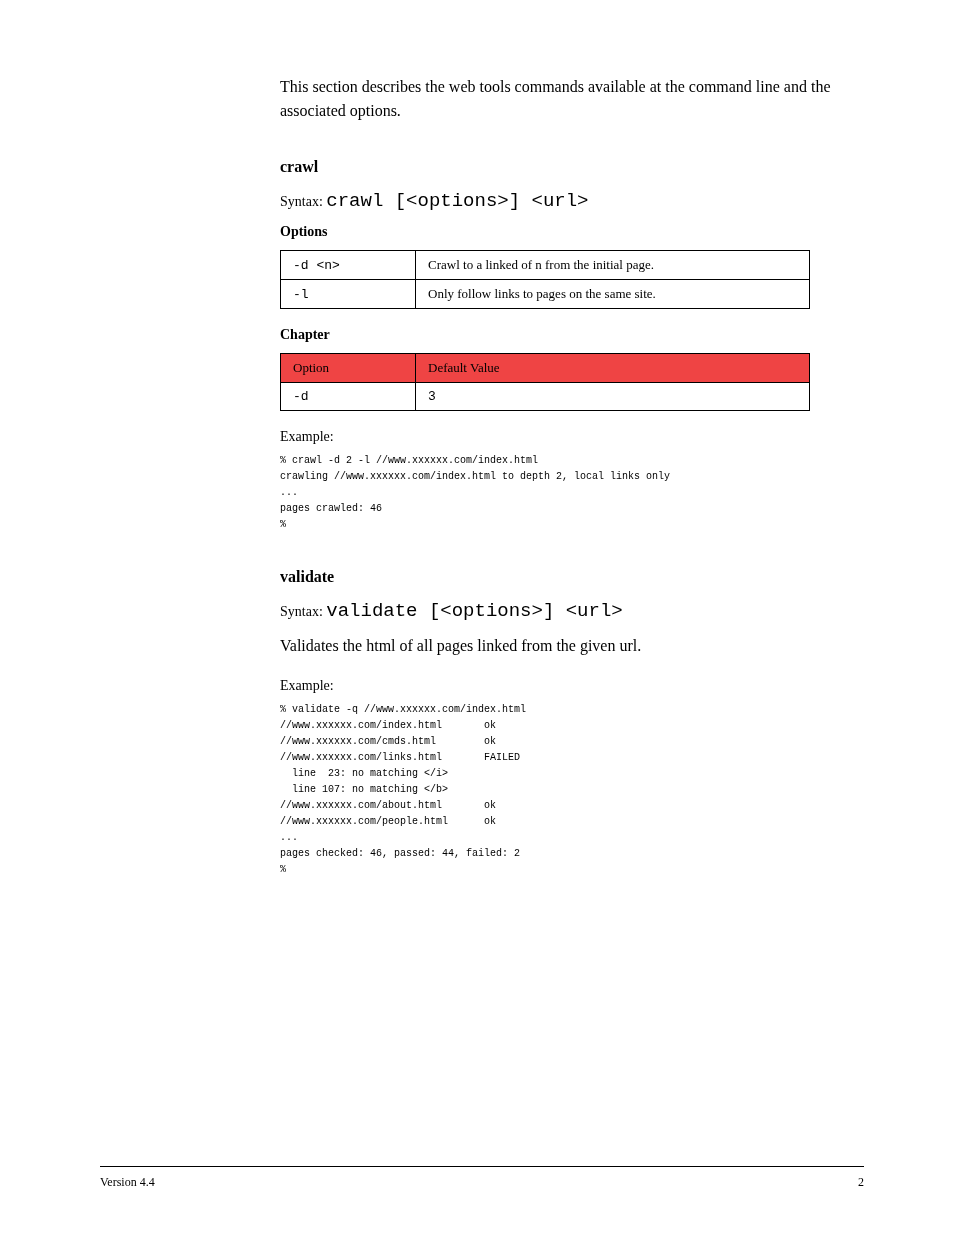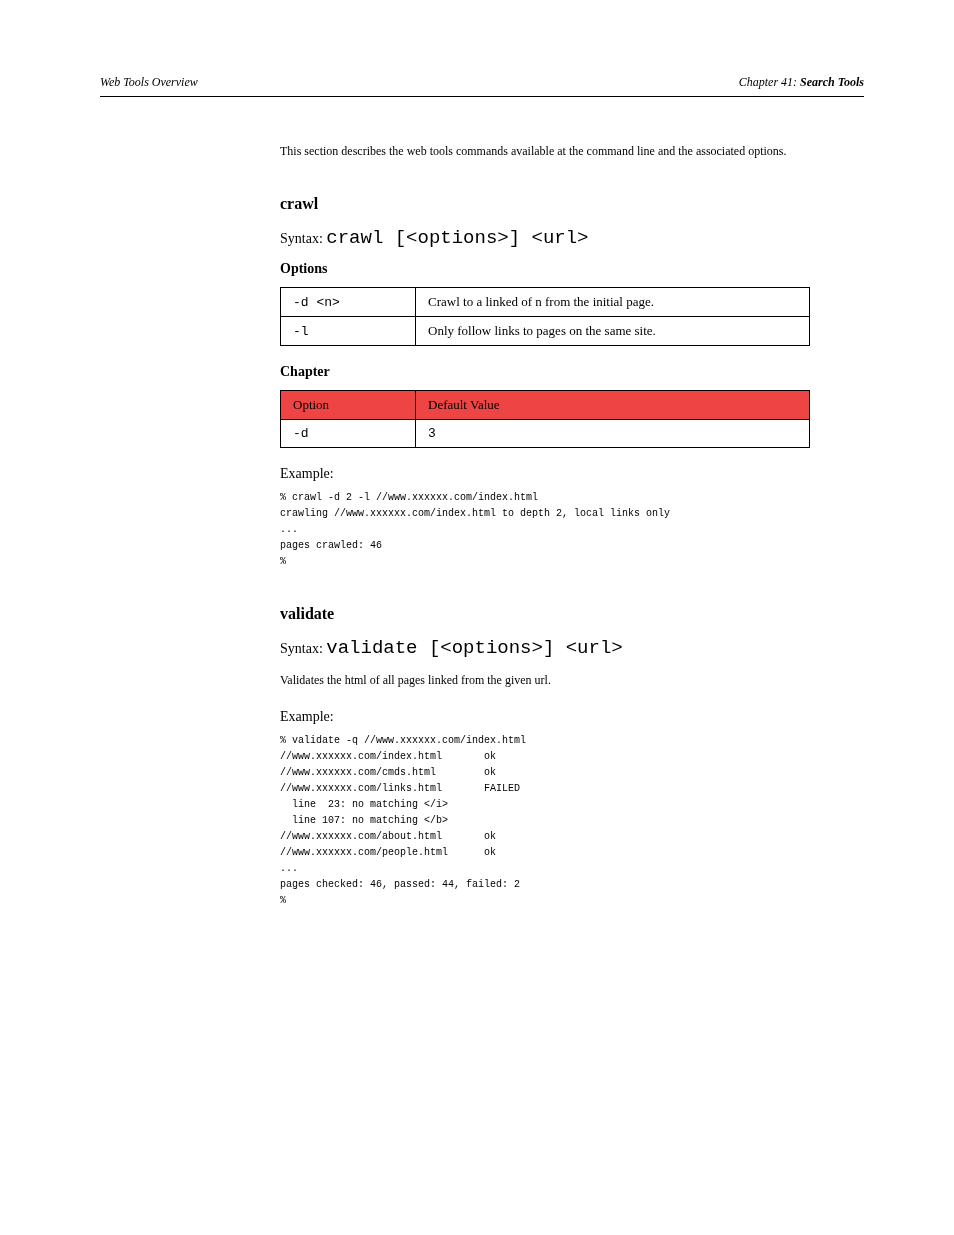--- a/index.html
+++ b/index.html
@@ -32,21 +32,21 @@
     .header-right {
       font-style: italic;
     }
     .header-right .bold {
       font-weight: bold;
     }
     .content {
       margin-left: 180px;
     }
     .intro {
-      font-size: 12px;
+      font-size: 16px;
       line-height: 1.5;
       margin-bottom: 20px;
     }
     .section-heading {
       font-size: 16px;
       font-weight: bold;
       margin-top: 35px;
       margin-bottom: 14px;
     }
     .subsection-heading {
@@ -99,26 +99,20 @@
       padding-top: 8px;
       display: flex;
       justify-content: space-between;
       font-size: 12px;
     }
   </style>
 </head>
 <body>
 
 <div class="page">
-  <div class="header">
-    <span class="header-left">Web Tools Overview</span>
-    <span class="header-right">
-      <span>Chapter 41: </span><span class="bold">Search Tools</span>
-    </span>
-  </div>
 
   <div class="content">
     <div class="intro">This section describes the web tools commands available at the command line and the associated options.</div>
 
     <div class="section-heading">crawl</div>
     <div class="syntax">
       <span>Syntax: </span><span class="code">crawl [&lt;options&gt;] &lt;url&gt;</span>
     </div>
 
     <div class="subsection-heading">Options</div>
@@ -169,13 +163,17 @@
 //www.xxxxxx.com/links.html       FAILED
   line  23: no matching &lt;/i&gt;
   line 107: no matching &lt;/b&gt;
 //www.xxxxxx.com/about.html       ok
 //www.xxxxxx.com/people.html      ok
 ...
 pages checked: 46, passed: 44, failed: 2
 %</div>
   </div>
 
+  <div class="footer">
+    <span>Version 4.4</span>
+    <span>2</span>
+  </div>
 </div>
 
 </body></html>

